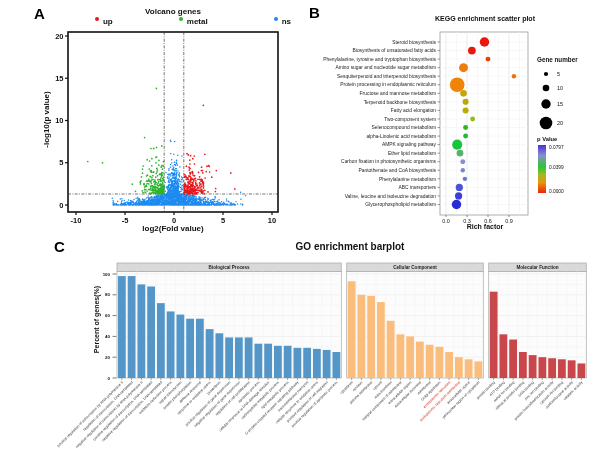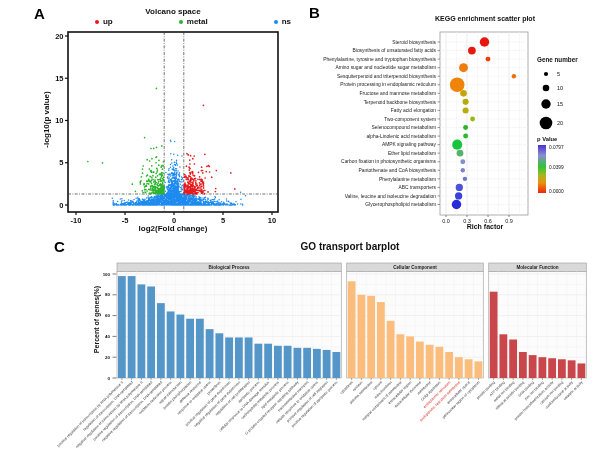--- a/index.html
+++ b/index.html
@@ -4,47 +4,47 @@
 <style>
   html,body{margin:0;padding:0;background:#fff;}
   .canvas{position:relative;width:600px;height:466px;background:#fff;overflow:hidden;
           font-family:"Liberation Sans",sans-serif;color:#111;}
   .abs{position:absolute;}
   .panel-letter{font-weight:700;font-size:15px;color:#000;}
   .ttl{font-weight:700;text-align:center;}
   svg.layer{position:absolute;left:0;top:0;width:600px;height:466px;}
   svg{font-family:"Liberation Sans",sans-serif;}
   .a-legend{display:flex;justify-content:center;gap:26px;align-items:center;font-size:8px;font-weight:700;}
-  .leg-item{display:flex;align-items:center;gap:4px;padding-left:40px;}
+  .leg-item{display:flex;gap:4px;padding-left:40px;}
   .leg-dot{width:4px;height:4px;border-radius:50%;display:inline-block;}
   .rot{transform:rotate(-90deg);text-align:center;font-weight:700;}
 </style>
 </head>
 <body>
 
 <div class="canvas">
 
   <div class="abs panel-letter" style="left:34px;top:5px;">A</div>
-  <div class="abs ttl" style="left:68px;top:7px;width:210px;font-size:8px;">Volcano space</div>
+  <div class="abs ttl" style="left:68px;top:7px;width:210px;font-size:8px;">Volcano genes</div>
   <div class="abs a-legend" style="left:58px;top:17px;width:230px;">
     <span class="leg-item">
       <span class="leg-dot" style="background-color: rgb(228, 26, 28);"></span>
       <span>up</span>
     </span>
     <span class="leg-item">
       <span class="leg-dot" style="background-color: rgb(45, 179, 45);"></span>
       <span>metal</span>
     </span>
     <span class="leg-item">
       <span class="leg-dot" style="background-color: rgb(29, 138, 240);"></span>
       <span>ns</span>
     </span>
   </div>
   <div class="abs rot" style="left:-34px;top:115px;width:160px;font-size:8px;">-log10(p value)</div>
-  <div class="abs ttl" style="left:68px;top:224px;width:210px;font-size:8px;">log2(Fold change)</div>
+  <div class="abs ttl" style="left:68px;top:224px;width:210px;font-size:8px;">log2(Fold value)</div>
   <svg class="layer" id="volcano-svg" viewBox="0 0 600 466">
       <rect x="68" y="32" width="210" height="180" fill="#fff" stroke="#111" stroke-width="1.6"></rect>
       <line x1="164.2" x2="164.2" y1="32" y2="212" stroke="#333" stroke-width="0.7" stroke-dasharray="3 1.4 .9 1.4"></line>
       <line x1="183.8" x2="183.8" y1="32" y2="212" stroke="#333" stroke-width="0.7" stroke-dasharray="3 1.4 .9 1.4"></line>
       <line x1="68" x2="278" y1="194.015" y2="194.015" stroke="#333" stroke-width="0.7" stroke-dasharray="3 1.4 .9 1.4"></line>
       <line x1="76" x2="76" y1="212" y2="215" stroke="#111" stroke-width="1.2"></line>
       <text x="76" y="222.5" text-anchor="middle" font-size="7.5" font-weight="700" fill="#111">-10</text>
       <line x1="125" x2="125" y1="212" y2="215" stroke="#111" stroke-width="1.2"></line>
       <text x="125" y="222.5" text-anchor="middle" font-size="7.5" font-weight="700" fill="#111">-5</text>
       <line x1="174" x2="174" y1="212" y2="215" stroke="#111" stroke-width="1.2"></line>
@@ -189,21 +189,21 @@
           <stop offset="100%" stop-color="#ee2410"></stop>
         </linearGradient>
       </defs>
       <rect x="538" y="145" width="8" height="48" fill="url(#pvgrad)"></rect>
       <text x="549" y="148.5" font-size="4.8" fill="#111">0.0797</text>
       <text x="549" y="169" font-size="4.8" fill="#111">0.0399</text>
       <text x="549" y="193" font-size="4.8" fill="#111">0.0000</text>
     </svg>
 
   <div class="abs panel-letter" style="left:54px;top:238px;">C</div>
-  <div class="abs ttl" style="left:150px;top:241px;width:400px;font-size:10px;">GO transport barplot</div>
+  <div class="abs ttl" style="left:150px;top:241px;width:400px;font-size:10px;">GO enrichment barplot</div>
   <div class="abs rot" style="left:26px;top:316px;width:140px;font-size:7px;">Percent of genes(%)</div>
   <svg class="layer" id="go-svg" viewBox="0 0 600 466">
       <text x="110" y="379.6" text-anchor="end" font-size="4.4" font-weight="700" fill="#111">0</text>
       <line x1="112.5" x2="116.5" y1="378" y2="378" stroke="#444" stroke-width="0.7"></line>
       <text x="110" y="358.8" text-anchor="end" font-size="4.4" font-weight="700" fill="#111">20</text>
       <line x1="112.5" x2="116.5" y1="357.2" y2="357.2" stroke="#444" stroke-width="0.7"></line>
       <text x="110" y="338" text-anchor="end" font-size="4.4" font-weight="700" fill="#111">40</text>
       <line x1="112.5" x2="116.5" y1="336.4" y2="336.4" stroke="#444" stroke-width="0.7"></line>
       <text x="110" y="317.20000000000005" text-anchor="end" font-size="4.4" font-weight="700" fill="#111">60</text>
       <line x1="112.5" x2="116.5" y1="315.6" y2="315.6" stroke="#444" stroke-width="0.7"></line>

